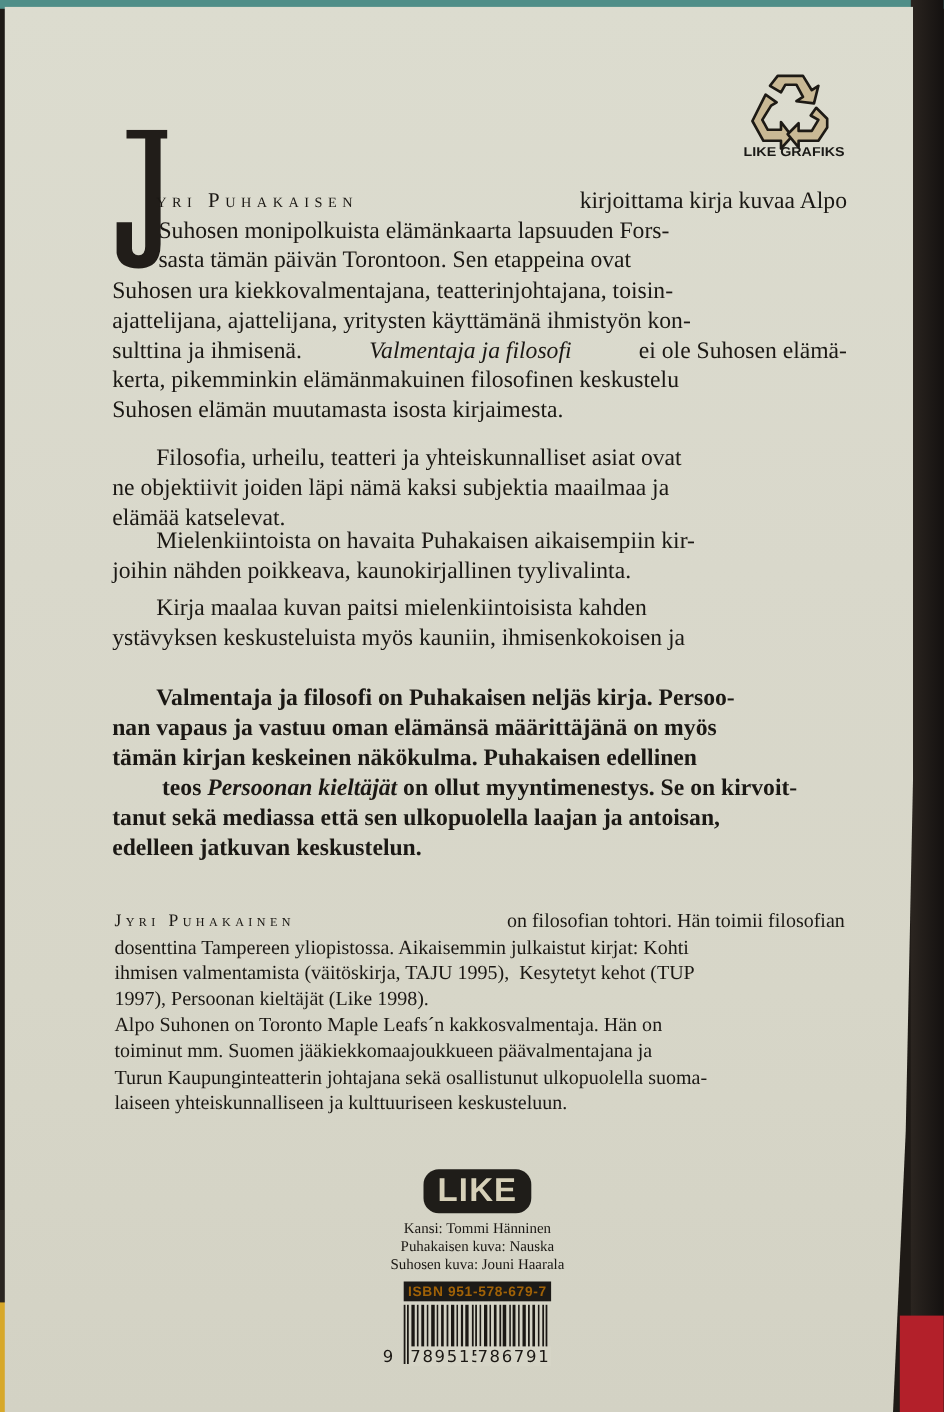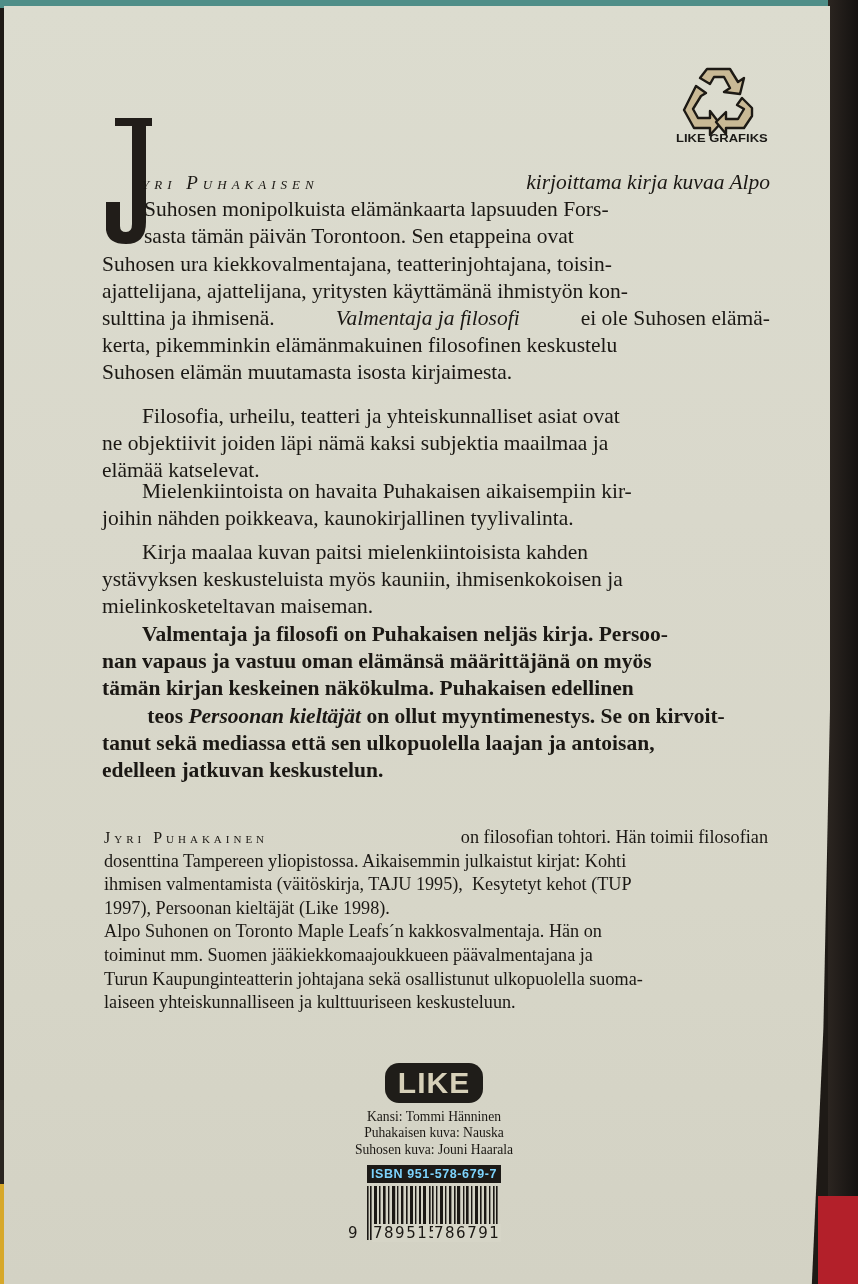--- a/index.html
+++ b/index.html
@@ -46,21 +46,21 @@
       position: absolute; left: 381px; top: 1057px; width: 98px; height: 40px;
       background: #1f1d19; color: #d6d0b8; display: flex; align-items: center; justify-content: center;
       font-family: "Liberation Sans", sans-serif; font-weight: bold; font-size: 30px; letter-spacing: 1px; border-radius: 14px;
     }
     .credits {
       position: absolute; left: 320px; top: 1103px; width: 220px; text-align: center;
       font-size: 13.6px; line-height: 16.4px; color: #1b1814;
     }
     .isbn {
       position: absolute; left: 363px; top: 1159px; width: 134px; height: 18px;
-      background: #1c1a17; color: #7dd3fc; font-family: "Liberation Sans", sans-serif;
+      background: #1c1a17; color: #a16207; font-family: "Liberation Sans", sans-serif;
       font-weight: bold; font-size: 12.5px; display: flex; align-items: center; justify-content: center;
       letter-spacing: 0.6px;
     }
     .barcode { position: absolute; left: 361px; top: 1180px; width: 136px; height: 56px; }
     .barcode-digits {
       position: absolute; left: 344px; top: 1218px; width: 160px;
       font-family: "DejaVu Sans", sans-serif; font-size: 15px; color: #1b1814; letter-spacing: 1.5px;
     }
     .barcode-digits .d1 { position: absolute; left: 0; top: 0; }
     .barcode-digits .d2 { position: absolute; left: 24px; top: 0; background: #d6d5c7; padding: 0 1px; }
@@ -84,21 +84,21 @@
       <path d="M62 34 L72 44 L72 52 L64 64 L46 64 L46 70 L36 58 L46 48 L46 55 L58 55 L64 45 L57 41 Z"></path>
     </g>
   </svg>
   <div class="like-grafiks">LIKE GRAFIKS</div>
 
   <svg class="drop-cap" viewBox="0 0 50 128">
     <path d="M11 0 L48 0 L48 8 L42 8 L42 104 Q42 126 22 126 Q4 126 2 112 L2 84 L16 84 L16 108 Q16 114 22 114 Q28 114 28 106 L28 8 L11 8 Z" fill="#211d19"></path>
   </svg>
 
   <div class="body-text" style="top:163px;">
-    <div class="line" style="padding-left:40px;font-style:italic;">
+    <div class="line" style="padding-left:40px;">
       <span class="sc" style="font-size:19px;">yri Puhakaisen</span>
       <span>kirjoittama kirja kuvaa Alpo</span>
     </div>
     <div class="line" style="padding-left:42px;">
         <span>Suhosen monipolkuista elämänkaarta lapsuuden Fors-</span>
       </div>
     <div class="line" style="padding-left:42px;">
         <span>sasta tämän päivän Torontoon. Sen etappeina ovat</span>
       </div>
     <div class="line">
@@ -140,23 +140,20 @@
         <span>joihin nähden poikkeava, kaunokirjallinen tyylivalinta.</span>
       </div>
   </div>
 
   <div class="body-text" style="top:533px;">
     <div class="line indent">
         <span>Kirja maalaa kuvan paitsi mielenkiintoisista kahden</span>
       </div>
     <div class="line">
         <span>ystävyksen keskusteluista myös kauniin, ihmisenkokoisen ja</span>
-      </div>
-    <div class="line last">
-        <span>mielinkosketeltavan maiseman.</span>
       </div>
   </div>
 
   <div class="body-text" style="top:615px;font-weight:bold;">
     <div class="line indent">
         <span>Valmentaja ja filosofi on Puhakaisen neljäs kirja. Persoo-</span>
       </div>
     <div class="line">
         <span>nan vapaus ja vastuu oman elämänsä määrittäjänä on myös</span>
       </div>

